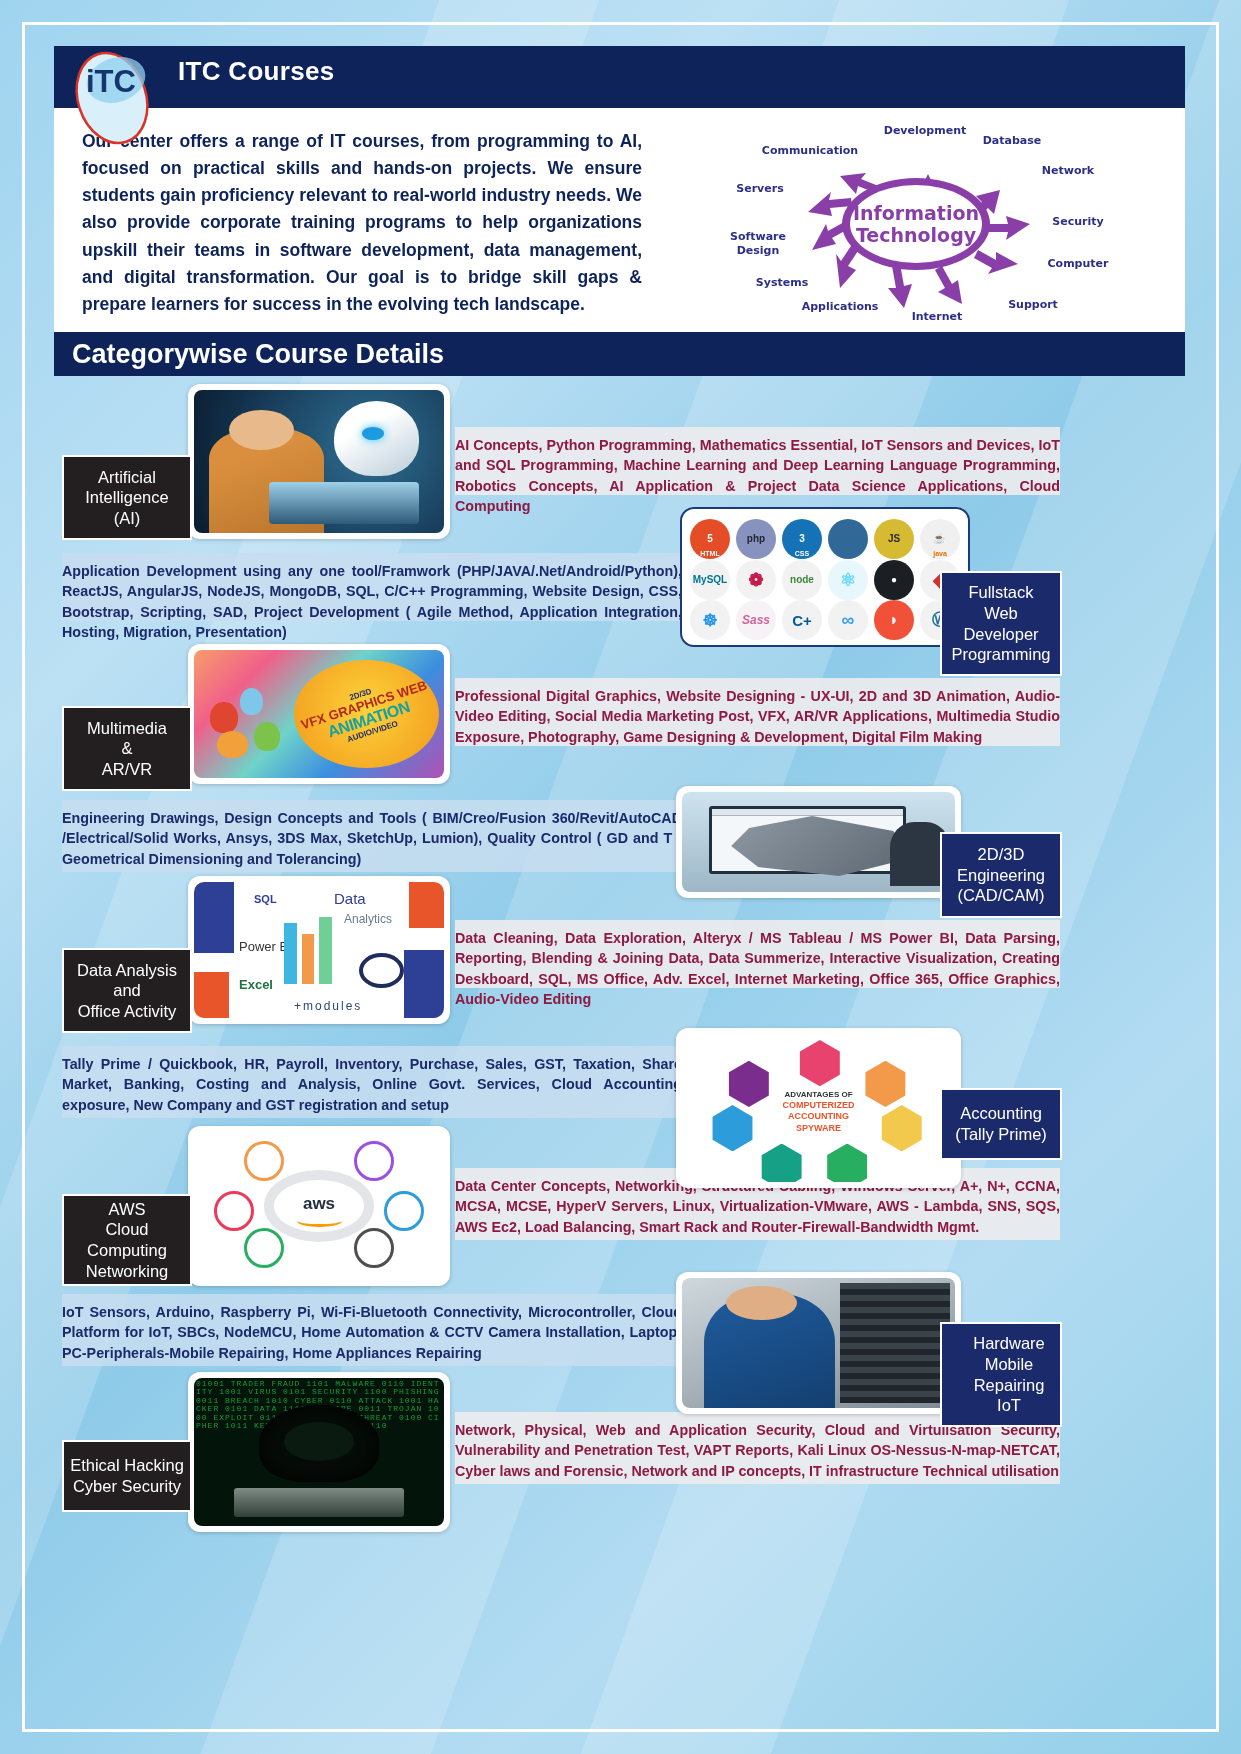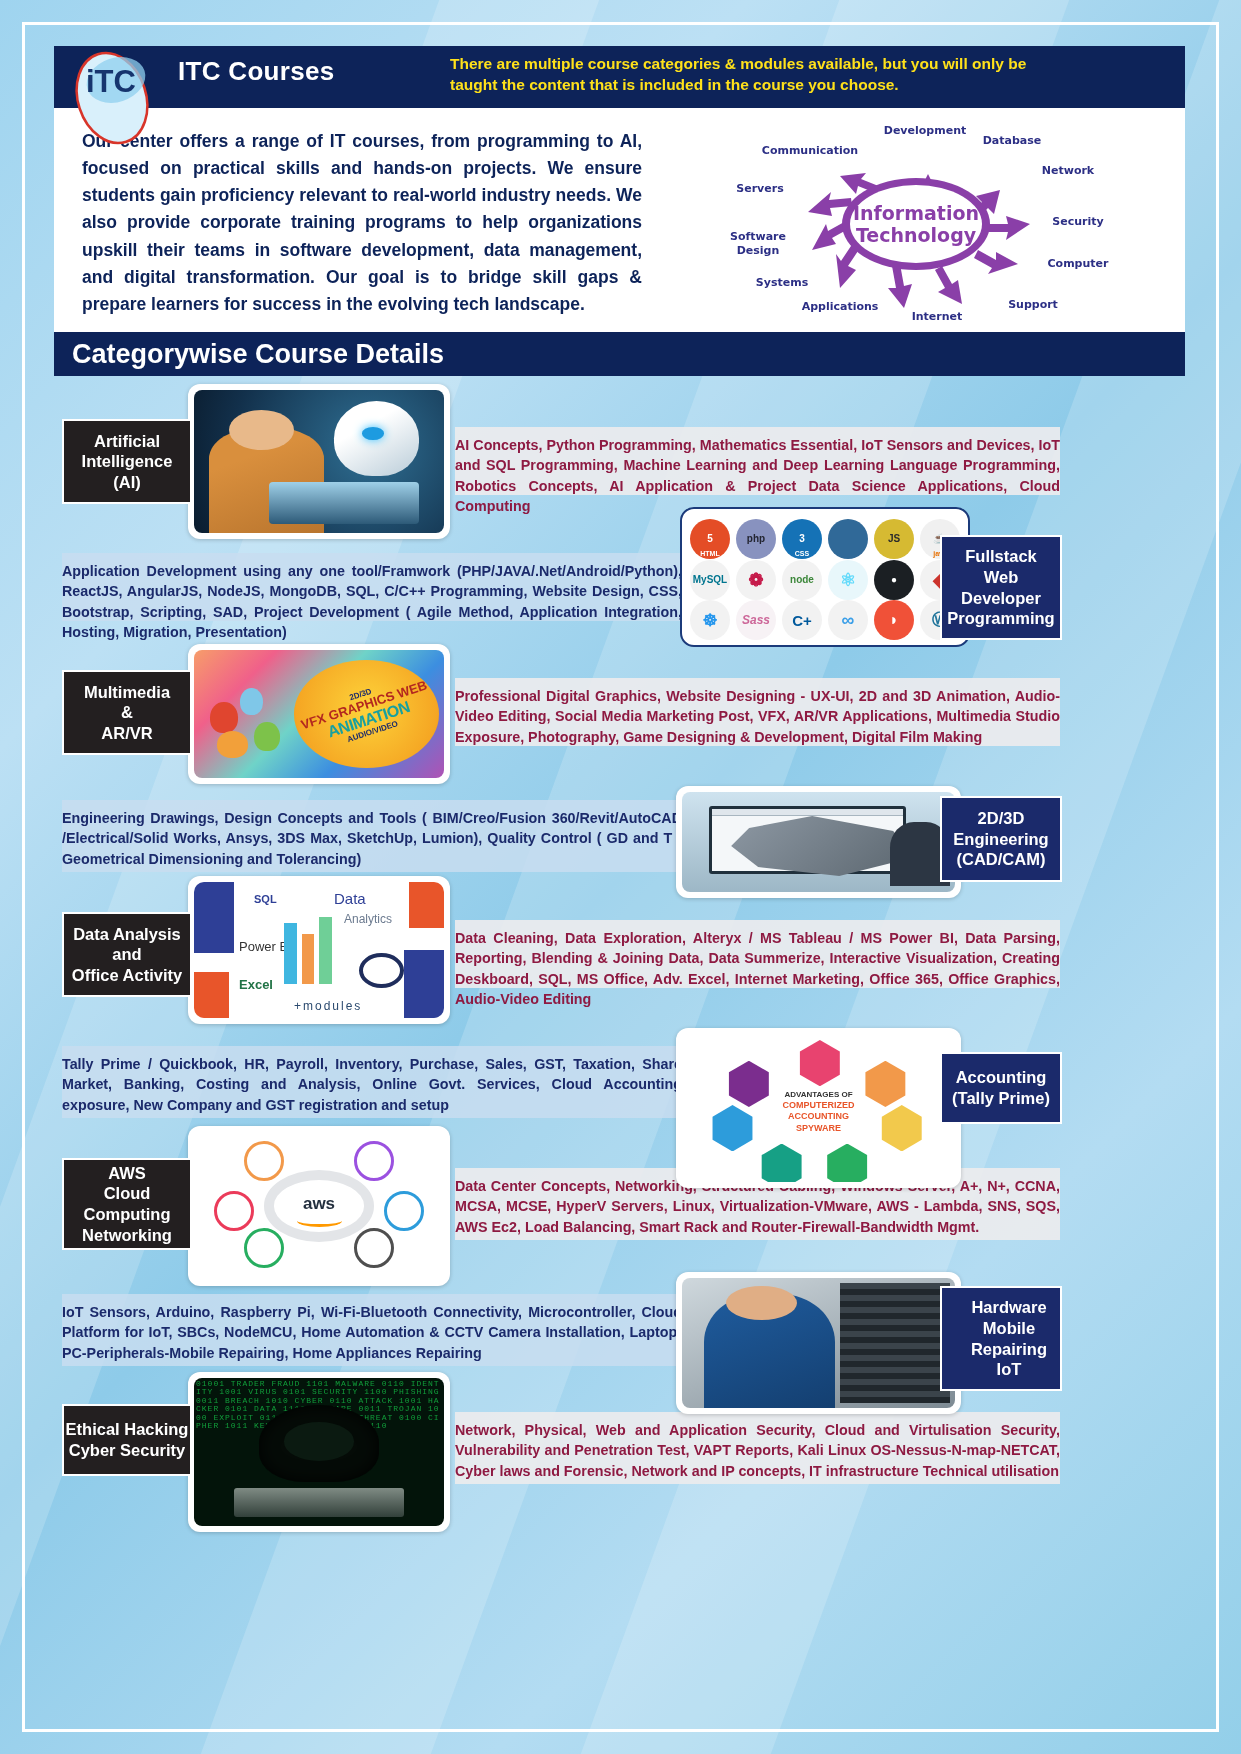--- a/index.html
+++ b/index.html
@@ -63,24 +63,25 @@
     background:#0d2359; display:flex; align-items:center;
   }
   .section-title-bar span {
     color:#fff; font-size:27px; font-weight:bold; padding-left:18px;
   }
 
   
   .cat-label {
     position:absolute;
     background:#231f20; border:2px solid #ffffff;
-    color:#ffffff; font-size:16.5px; font-weight:bold;
+    color:#ffffff; font-size:16.5px; font-weight:normal;
     line-height:1.25; text-align:center;
     display:flex; align-items:center; justify-content:center;
     z-index:5;
+    margin-top:36px;
   }
   .cat-label.navy { background:#1b2a6b; }
   .desc {
     position:absolute;
     background:rgba(235,236,238,0.92);
     font-size:14.3px; font-weight:bold; line-height:1.42;
     text-align:justify; padding:8px 0;
     z-index:3;
   }
   .desc.maroon { color:#8e1a42; }
@@ -206,21 +207,20 @@
   <div class="logo-wrap">
     <svg width="120" height="120" viewBox="0 0 120 120">
       <ellipse cx="56" cy="62" rx="34" ry="46" fill="#d9f0fb" transform="rotate(-18 56 62)"></ellipse>
       <ellipse cx="56" cy="62" rx="34" ry="46" fill="none" stroke="#d8352a" stroke-width="2.5" transform="rotate(-18 56 62)"></ellipse>
       <ellipse cx="60" cy="44" rx="30" ry="22" fill="#8fd0ef" opacity=".75" transform="rotate(-18 60 44)"></ellipse>
       <text x="30" y="56" font-family="Liberation Sans, sans-serif" font-size="31" font-weight="bold" fill="#16356e">iTC</text>
     </svg>
   </div>
 
   <div class="brand-title">ITC Courses</div>
-  <div class="header-note">There are multiple course categories &amp; modules available, but you will only be taught the content that is included in the course you choose.</div>
   <div class="intro-text">Our center offers a range of IT courses, from programming to AI, focused on practical skills and hands-on projects. We ensure students gain proficiency relevant to real-world industry needs. We also provide corporate training programs to help organizations upskill their teams in software development, data management, and digital transformation. Our goal is to bridge skill gaps &amp; prepare learners for success in the evolving tech landscape.</div>
 
   <div class="it-diagram">
     <svg width="460" height="218" viewBox="0 0 460 218">
       <g fill="#8a3fa8">
         <polygon points="228,62 216,86 224,86 224,104 232,104 232,86 240,86"></polygon>
         <polygon points="300,78 276,84 282,90 268,104 274,110 288,96 294,102"></polygon>
         <polygon points="330,112 306,104 308,112 286,112 286,120 308,120 306,128"></polygon>
         <polygon points="318,152 296,140 296,148 278,138 274,146 292,156 288,162"></polygon>
         <polygon points="262,192 258,168 252,172 242,154 235,158 245,176 238,180"></polygon>

